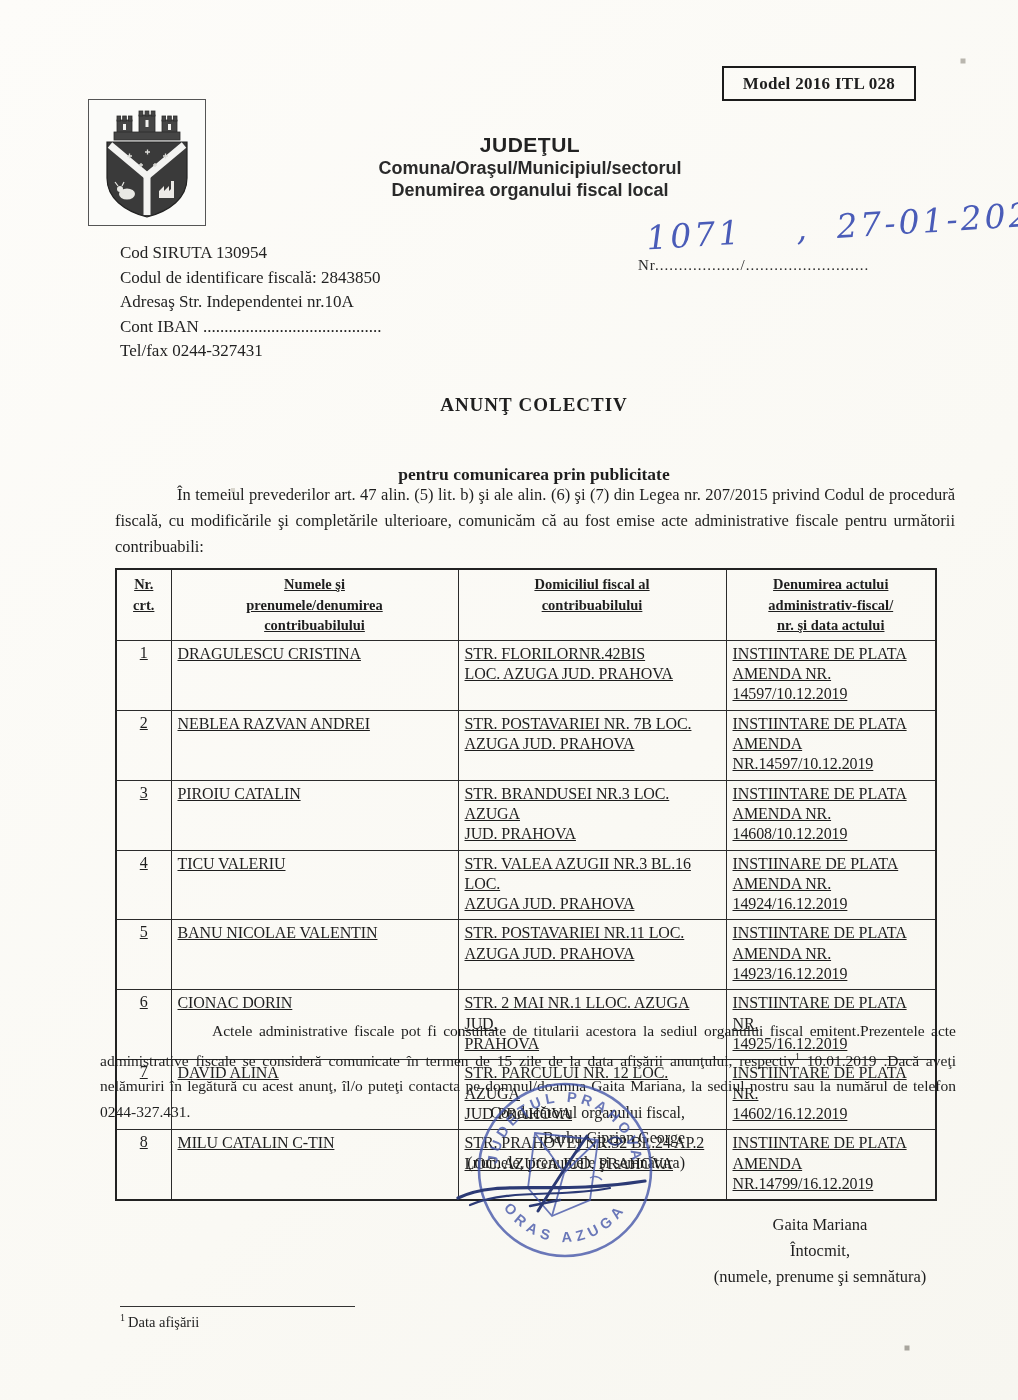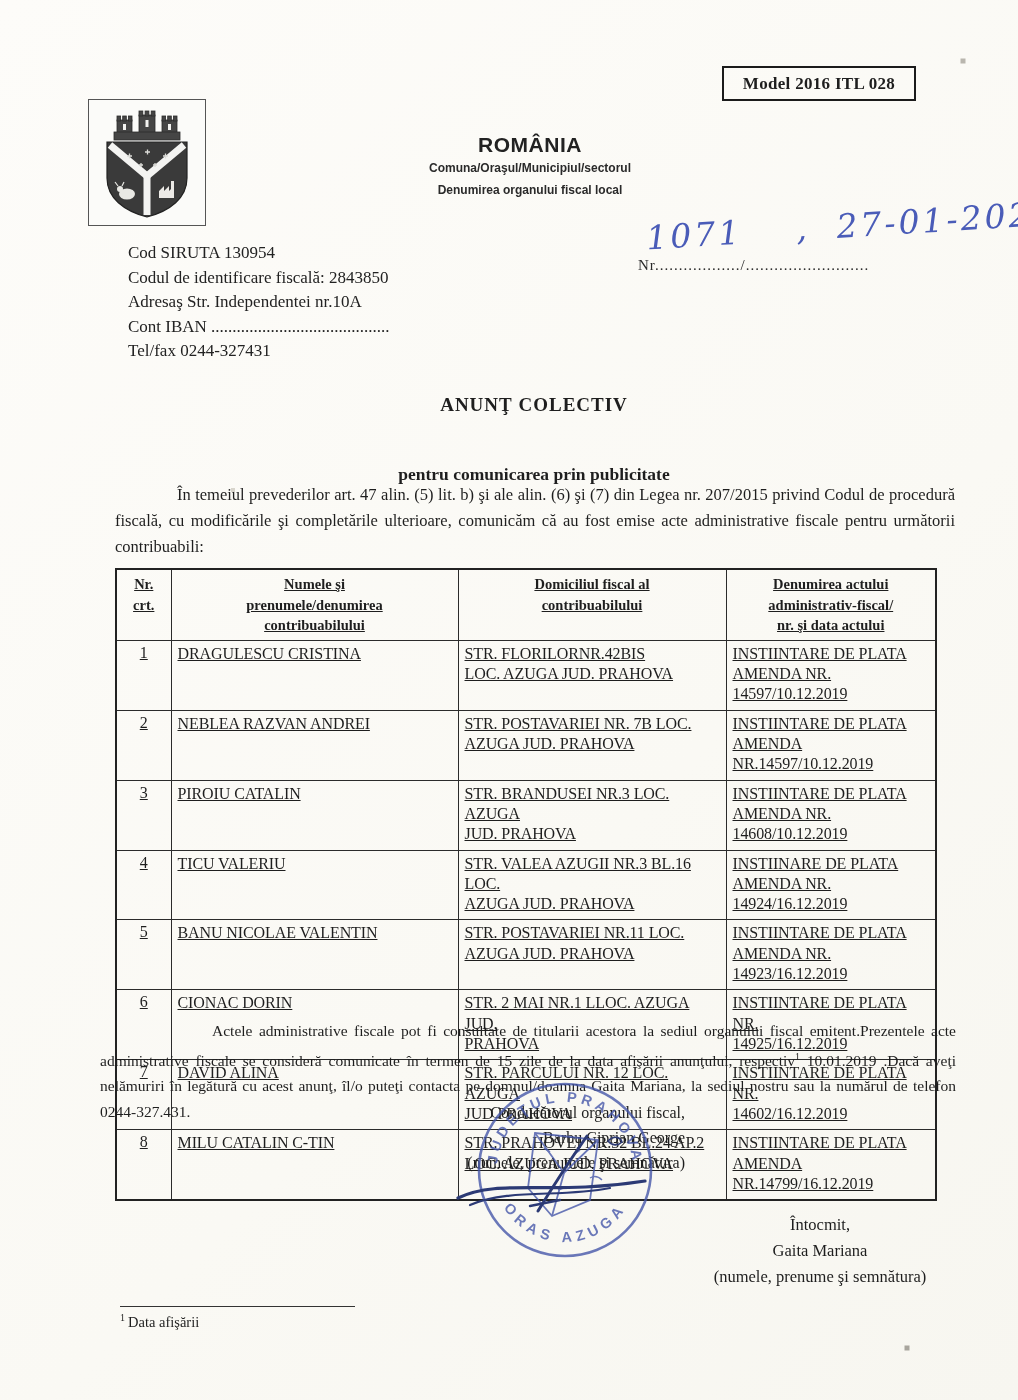--- a/index.html
+++ b/index.html
@@ -27,34 +27,34 @@
   .coat-box {
     left:88px; top:99px; width:118px; height:127px;
     border:1px solid #555; background:#fbfbf9;
     display:flex; align-items:center; justify-content:center;
   }
 
   
   .head-center { left:330px; top:133px; width:400px; text-align:center;
     font-family:"Liberation Sans", sans-serif; }
   .head-country { font-size:21px; font-weight:bold; letter-spacing:.5px; color:#222; }
-  .head-org { font-size:12px; font-weight:bold; line-height:22px; color:#2a2a2a; }
+  .head-org { font-size:18px; font-weight:bold; line-height:22px; color:#2a2a2a; }
 
   
   .reg { left:628px; top:214px; width:345px; height:62px; }
   .reg-print { position:absolute; left:10px; bottom:2px; font-size:15px; color:#2a2a2a; letter-spacing:1px;font-family:Liberation Serif, serif;}
   .reg-hand {
     position:absolute; left:18px; top:-8px;
     font-family:"DejaVu Serif", serif; font-style:italic;
     font-size:33px; color:#4a5cb8; letter-spacing:3px;
     transform:rotate(-3.5deg); white-space:pre;
   }
 
   
-  .issuer { left:128px; top:241px; font-size:17px; line-height:24.6px; color:#222; }
+  .issuer { left:120px; top:241px; font-size:17px; line-height:24.6px; color:#222; }
 
   
   .doc-title { left:115px; top:394px; width:838px; text-align:center;
     font-size:19px; font-weight:bold; letter-spacing:1px; }
   .doc-subtitle { left:115px; top:428px; width:838px; text-align:center;
     font-size:17.5px; font-weight:bold;margin-top:36px; }
 
   
   .intro {
     left:115px; top:482px; width:840px;
@@ -161,21 +161,21 @@
       </g>
 
       <g fill="#eceae6">
         <path d="M62,85 l5,-5 v5 l5,-5 v5 l5,-5 v12 h-15 z"></path>
         <rect x="74" y="75" width="3" height="9"></rect>
       </g>
     </svg>
   </div>
 
   <div class="head-center abs">
-    <div class="head-country">ROMÂNIA</div>
+    <div class="head-country">JUDEŢUL</div>
     <div class="head-org">Comuna/Oraşul/Municipiul/sectorul</div>
     <div class="head-org">Denumirea organului fiscal local</div>
   </div>
 
   <div class="reg abs">
     <div class="reg-hand">1071    ,  27-01-2020</div>
     <div class="reg-print"><span>Nr</span><span>..................</span><span>/</span><span>..........................</span></div>
   </div>
 
   <div class="issuer abs">
@@ -322,21 +322,21 @@
         <path d="M18,120 C60,100 110,118 205,103" stroke-width="3.2"></path>
         <path d="M30,127 C70,110 120,120 170,110" stroke-width="2.2"></path>
         <path d="M98,133 C115,105 135,75 147,58" stroke-width="3"></path>
         <path d="M90,128 l30,-6" stroke-width="2.4"></path>
         <path d="M168,63 c6,-6 12,-4 14,1 c-4,4 -10,4 -14,-1 z" stroke-width="1.6"></path>
       </g>
     </svg>
   </div>
 
   <div class="sig-right abs">
+    <div>Gaita Mariana</div>
     <div>Întocmit,</div>
-    <div>Gaita Mariana</div>
     <div>(numele, prenume şi semnătura)</div>
   </div>
 
   <div class="footnote-rule abs"></div>
   <div class="footnote abs"><sup>1</sup><span>Data afişării</span></div>
 
 </div>
 
 </body></html>

